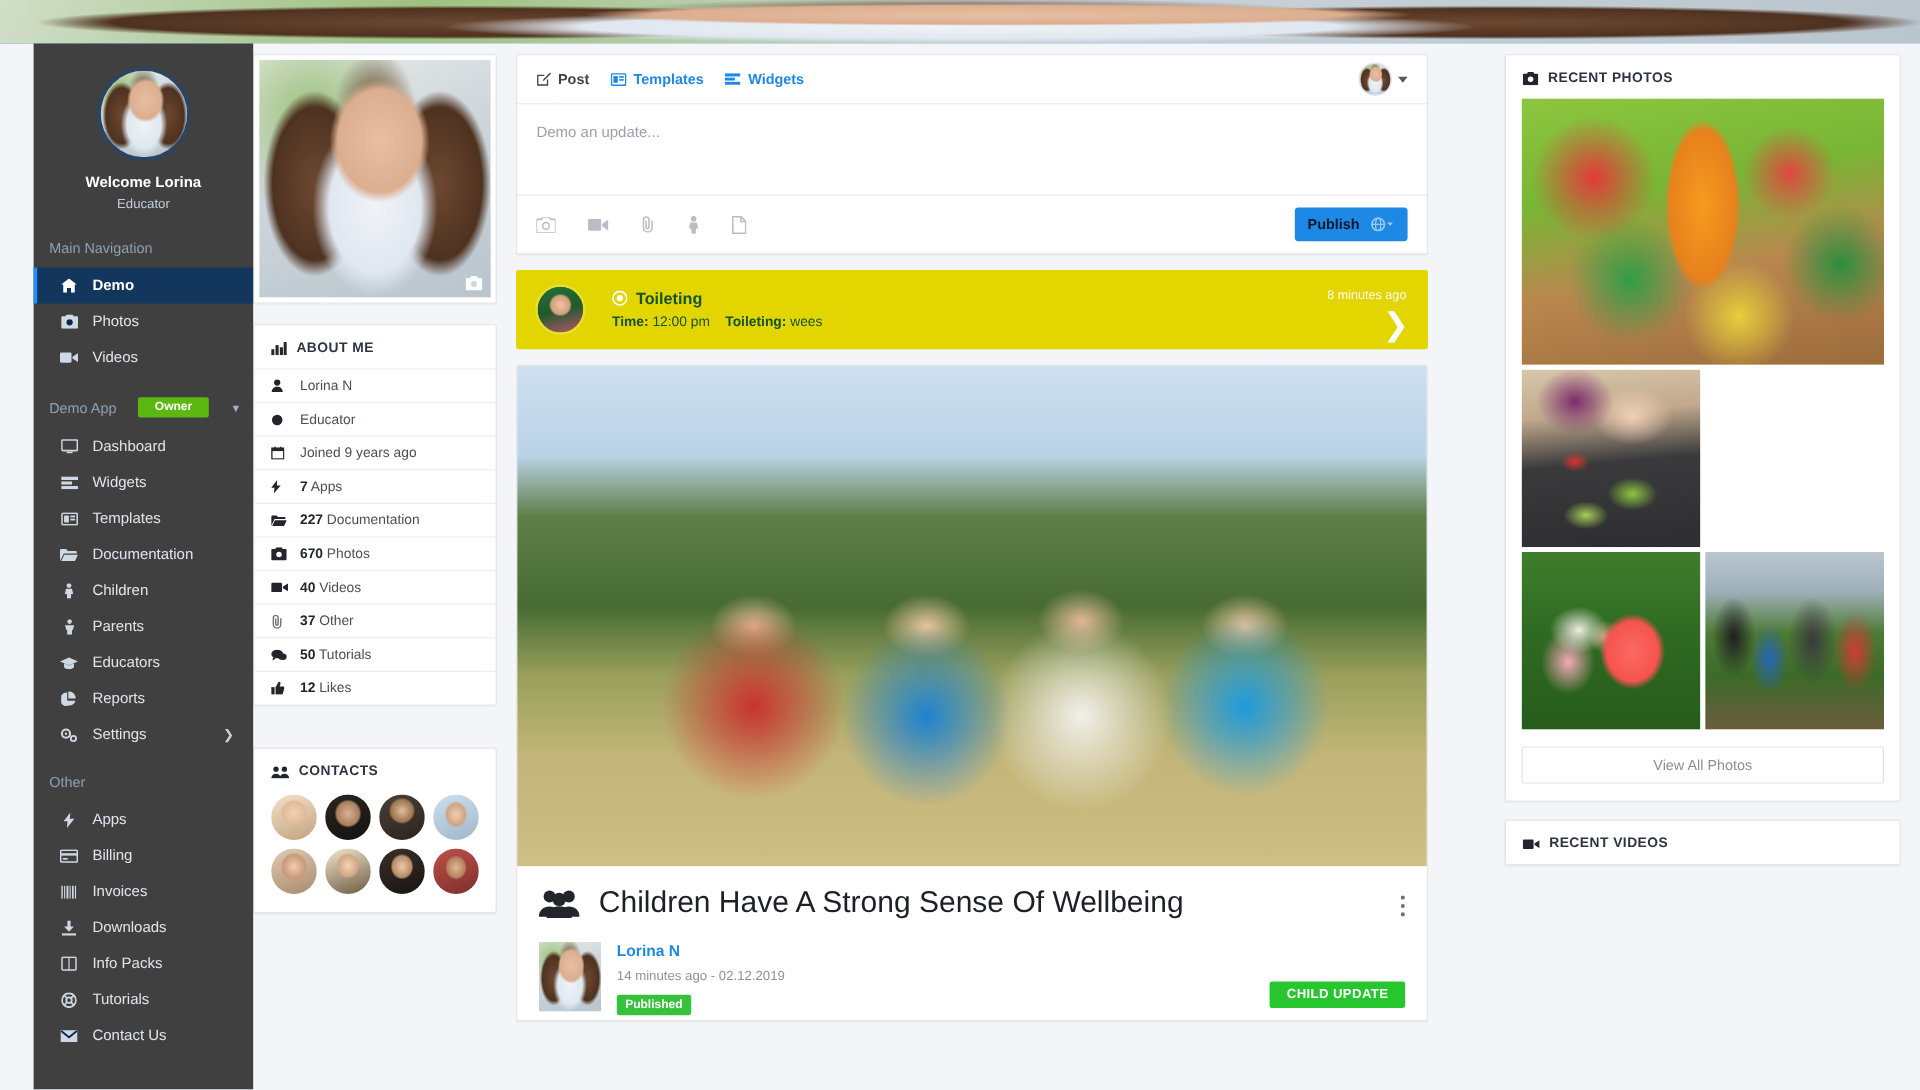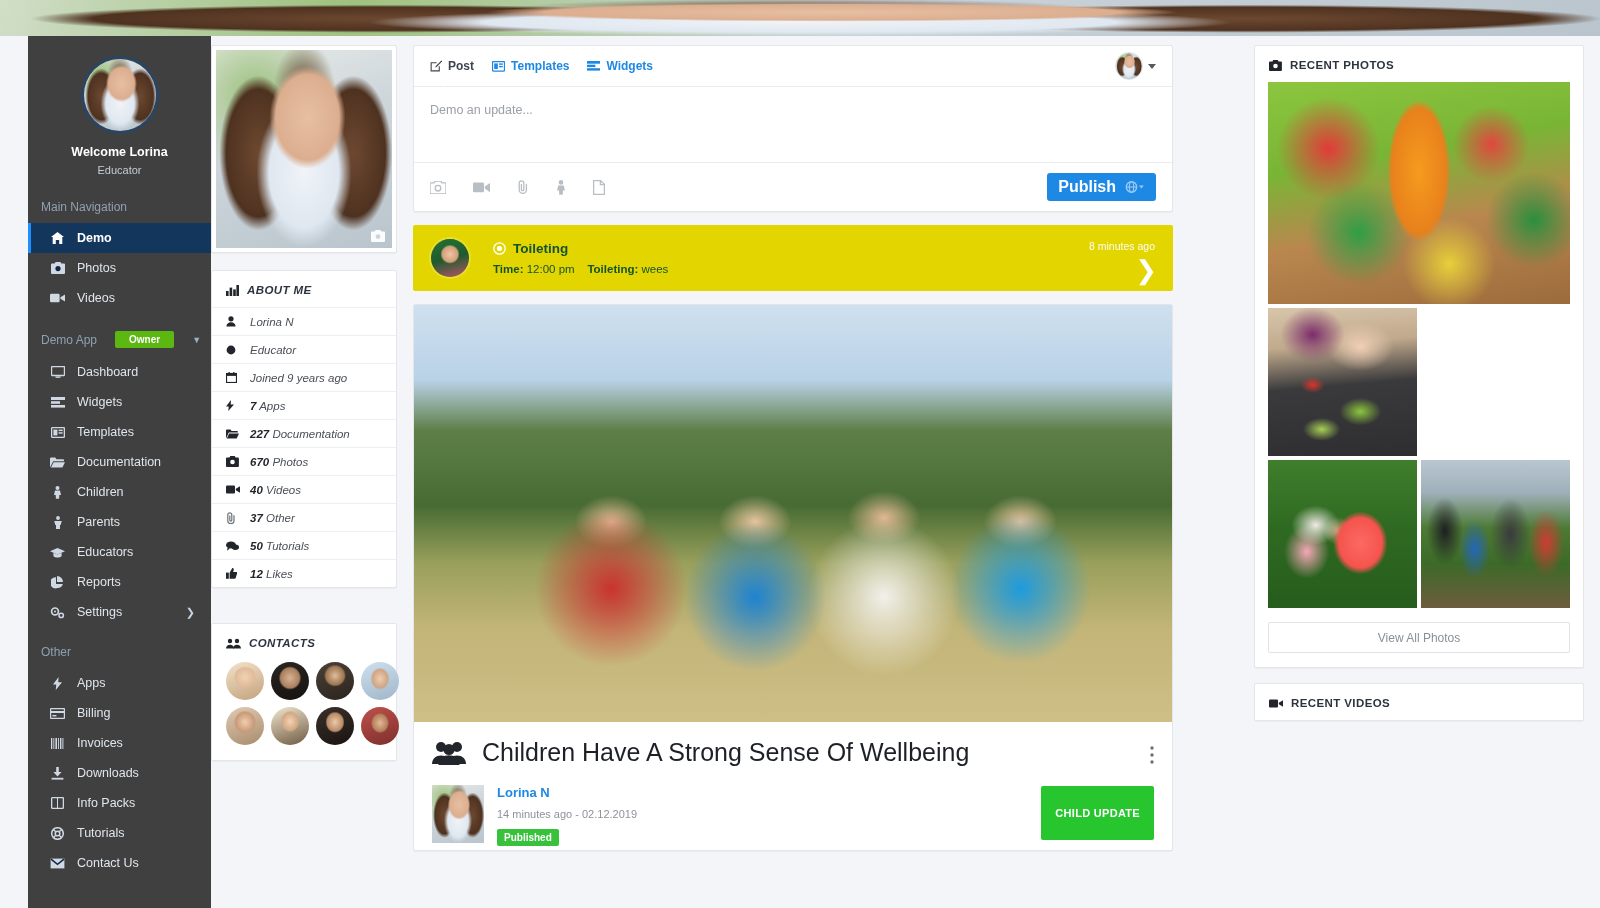--- a/index.html
+++ b/index.html
@@ -96,21 +96,21 @@
     padding: 3px 14px; border-radius: 2px; margin-left: 9px;
   }
   .mini-caret { color: #9fb0c2; font-size: 9px; margin-left: 9px; }
 
   
   .page {
     position: absolute; top: 36px; left: 183px; right: 0; bottom: 0;
     display: flex; gap: 16px; padding: 9px 16px 0 28px;
     background: #f4f5f9;
   }
-  .col-left   { width: 186px; flex: none; font-style: italic; }
+  .col-left   { width: 203px; flex: none; }
   .col-center { width: 760px; flex: none; }
   .col-right  { width: 330px; flex: none; margin-left: auto; }
 
   .card {
     background: #fff; border: 1px solid #e4e6ea; border-radius: 2px;
     box-shadow: 0 1px 1px rgba(0,0,0,.04);
   }
   .card-title {
     display: flex; align-items: center; gap: 8px;
     font-size: 11.5px; font-weight: 700; color: #2c3440;
@@ -174,22 +174,22 @@
     border-right: 4px solid transparent; border-top: 5px solid #54595f; }
   .composer-body {
     height: 76px; padding: 16px; color: #9aa0a8; font-size: 12.5px;
     border-bottom: 1px solid #e9ebee;
   }
   .composer-foot {
     height: 48px; display: flex; align-items: center; padding: 0 16px; gap: 27px;
   }
   .cf-ico { color: #b9bec5; font-size: 14px; cursor: pointer; }
   .btn-publish {
-    margin-left: auto; background: #1e88e5; color: #ffffff;
-    font-size: 16px; font-weight: 600; border: none; border-radius: 3px;
+    margin-left: auto; background: #1e88e5; color: #0f172a;
+    font-size: 12px; font-weight: 600; border: none; border-radius: 3px;
     height: 28px; display: flex; align-items: center; gap: 9px;
     padding: 0 11px; cursor: pointer;
   }
   .btn-publish .sep { opacity: .55; }
 
   
   .alert-yellow {
     background: #e3d500; border-radius: 2px; height: 66px; margin-top: 13px;
     display: flex; align-items: center; padding: 0 16px; position: relative;
     cursor: pointer;
@@ -229,21 +229,21 @@
   .post-meta-av { width: 52px; height: 58px; overflow: hidden; flex: none; position: relative; }
   .post-author { color: #1e88e5; font-size: 13px; font-weight: 700; cursor: pointer; }
   .post-date { color: #8d939b; font-size: 11px; margin-top: 8px; }
   .tag-published {
     display: inline-block; margin-top: 9px; background: #38c13b; color: #fff;
     font-size: 10px; font-weight: 700; padding: 3px 7px; border-radius: 2px;
   }
   .btn-childupdate {
     position: absolute; right: 18px; bottom: 10px;
     background: #27c52e; color: #fff; font-size: 11px; font-weight: 700;
-    padding: 21px 14px; border: none; border-radius: 2px; cursor: pointer;
+    padding: 5px 14px; border: none; border-radius: 2px; cursor: pointer;
     letter-spacing: .3px;
   }
 
   
   .photo-grid { padding: 0 13px; }
   .pg-big { width: 100%; height: 222px; overflow: hidden; position: relative; }
   .pg-row { display: flex; gap: 4px; margin-top: 4px; }
   .pg-cell { width: 50%; height: 148px; overflow: hidden; position: relative; }
   .btn-viewall {
     display: block; margin: 14px 13px 14px; height: 31px; width: calc(100% - 26px);

